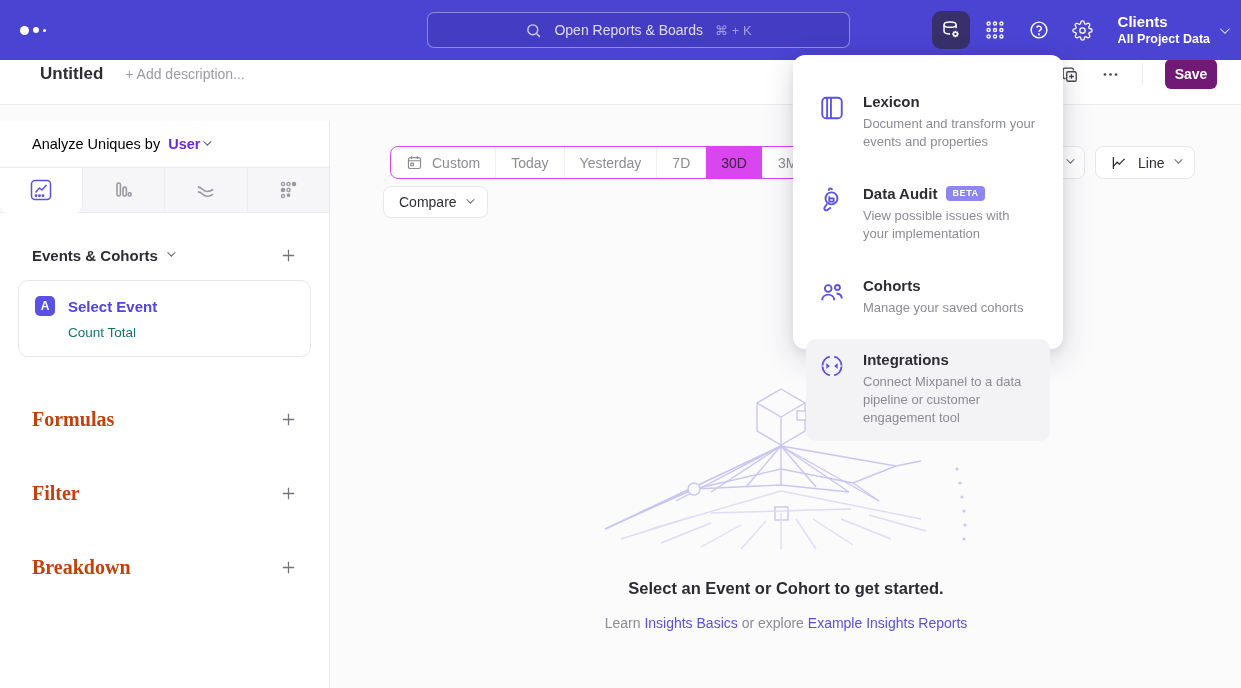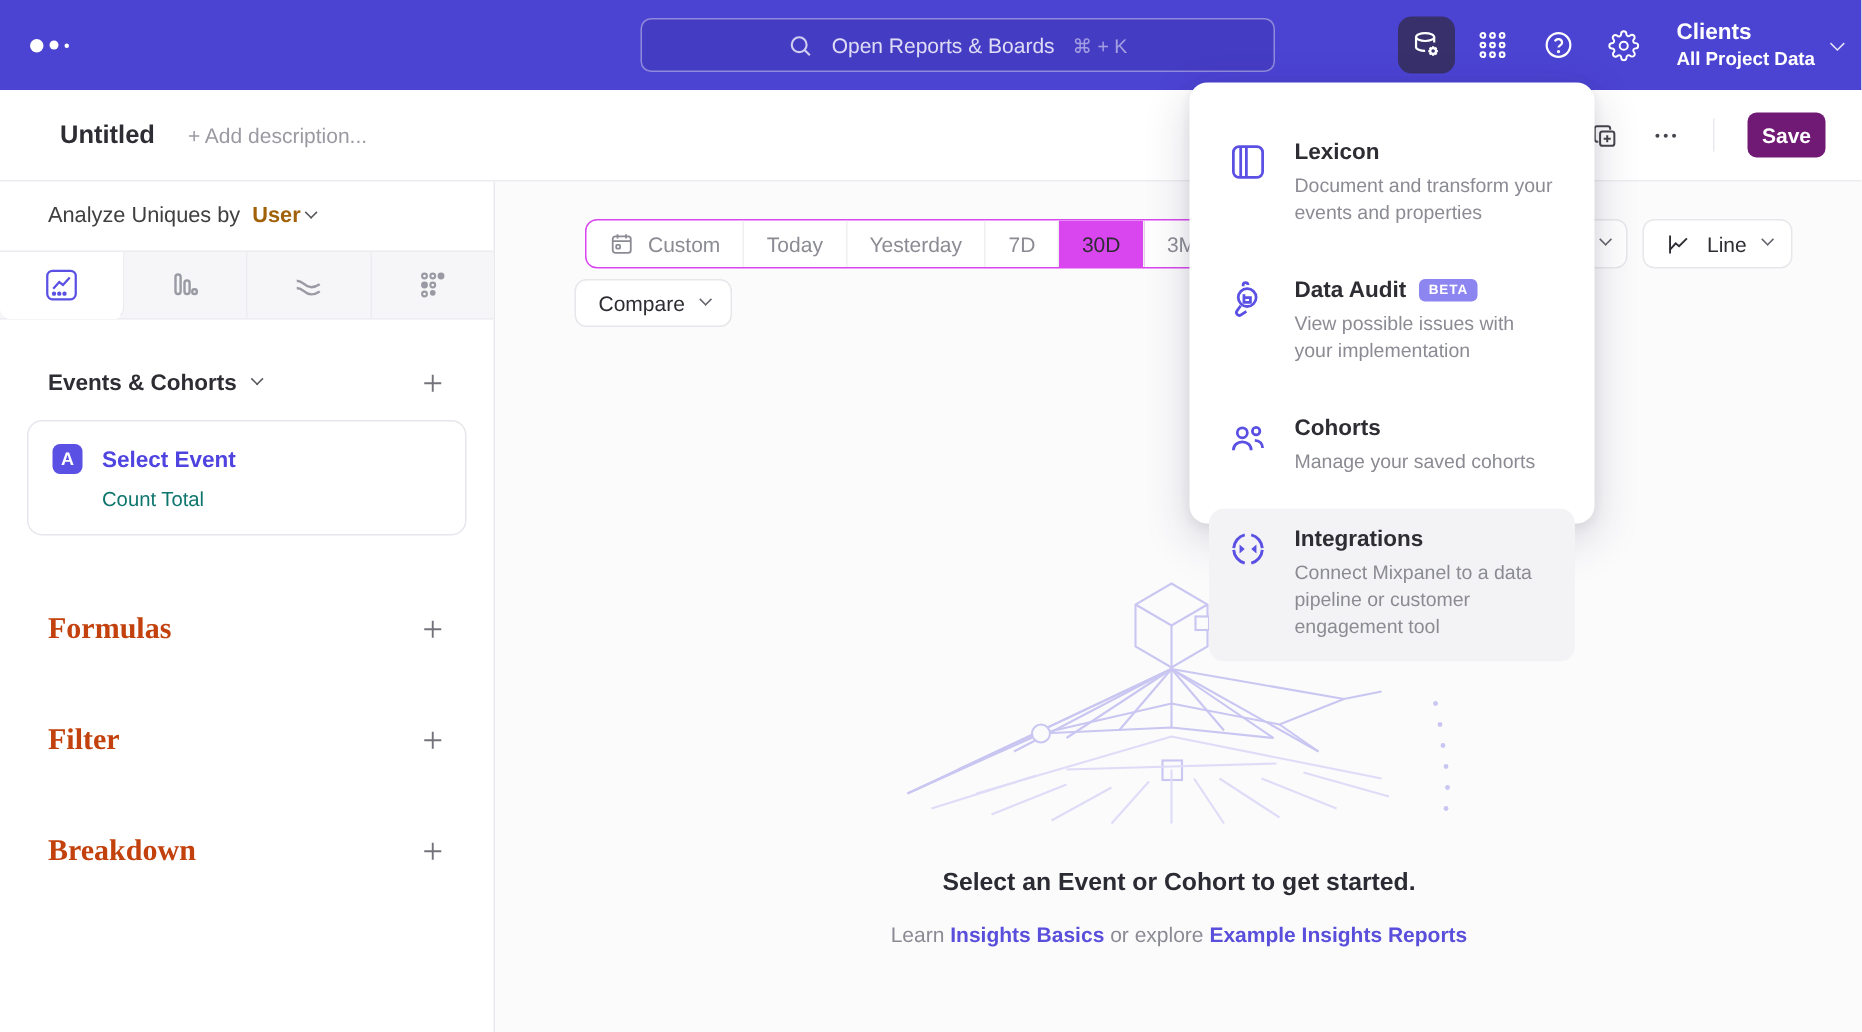--- a/index.html
+++ b/index.html
@@ -20,33 +20,33 @@
   .searchbar .kbd { color:rgba(255,255,255,.5); font-size:13px; }
   .nav-right { position:absolute; right:14px; top:0; height:60px; display:flex; align-items:center; gap:6px; }
   .iconbtn { width:38px; height:38px; border-radius:9px; display:flex; align-items:center; justify-content:center; color:#fff; cursor:pointer; }
   .iconbtn.active { background:#38306a; }
   .account { display:flex; align-items:center; gap:10px; margin-left:10px; cursor:pointer; color:#fff; }
   .account .name { font-size:15px; font-weight:700; line-height:1.2; }
   .account .proj { font-size:12.5px; font-weight:700; line-height:1.3; }
   .account .chev { color:rgba(255,255,255,.85); }
 
   
-  .rheader { position:absolute; top:60px; left:0; width:1241px; height:61px; background:#fff; border-bottom:1px solid #ececf0; display:flex; align-items:center; padding:0 24px 0 40px; z-index:10; }
+  .rheader { position:absolute; top:44px; left:0; width:1241px; height:61px; background:#fff; border-bottom:1px solid #ececf0; display:flex; align-items:center; padding:0 24px 0 40px; z-index:10; }
   .rtitle { font-size:17px; font-weight:700; color:#2d2d33; cursor:text; }
   .rdesc { font-size:14px; color:#9a9aa3; margin-left:22px; cursor:text; }
   .rheader-right { margin-left:auto; display:flex; align-items:center; gap:22px; }
   .hicon { color:#45454d; display:flex; cursor:pointer; }
   .vdiv { width:1px; height:22px; background:#e9e9ee; }
   .save-btn { width:52px; height:30px; border:none; border-radius:6px; background:#701a75; color:#fff; font-family:inherit; font-size:14px; font-weight:700; cursor:default; }
 
   
   .sidebar { position:absolute; top:121px; left:0; width:330px; bottom:0; background:#fff; border-right:1px solid #e9e9ed; z-index:5; }
   .analyze-row { height:46px; display:flex; align-items:center; padding:0 32px; gap:8px; font-size:14.5px; }
-  .analyze-row .lbl { color:#404040; }
-  .analyze-row .val { color:#a16207; font-weight:600; display:flex; align-items:center; gap:3px; cursor:pointer; }
+  .analyze-row .lbl { color:#000000; }
+  .analyze-row .val { color:#6d28d9; font-weight:600; display:flex; align-items:center; gap:3px; cursor:pointer; }
   .analyze-row .chev { width:6px; height:6px; border-width:1.6px; color:#55555c; margin-top:-2px; }
   .tabstrip { height:46px; display:flex; background:#f6f6f8; border-top:1px solid #ededf1; border-bottom:1px solid #ededf1; }
   .tab { flex:1; display:flex; align-items:center; justify-content:center; color:#9a9aa4; border-right:1px solid #ededf1; cursor:pointer; }
   .tab:last-child { border-right:none; }
   .tab.selected { background:#fff; color:#5a51e4; border-bottom:1px solid #fff; margin-bottom:-1px; border-radius:0 0 8px 8px; }
   .side-body { padding:0 32px; }
   .section-header { margin-top:34px; display:flex; align-items:center; justify-content:space-between; }
   .section-header .t { font-size:15px; font-weight:700; color:#2d2d33; display:flex; align-items:center; gap:9px; cursor:pointer; }
   .section-header .chev { width:6px; height:6px; border-width:1.6px; color:#55555c; margin-top:-3px; }
   .plus-btn { color:#73737b; display:flex; cursor:pointer; }
@@ -65,21 +65,21 @@
   .seg:last-child { border-right:none; }
   .seg.selected { background:#d946ef; color:#2d2d33; font-weight:400; }
   .compare-btn { position:absolute; left:52px; top:65px; height:32px; display:flex; align-items:center; gap:9px; padding:0 15px; background:#fff; border:1px solid #e7e7eb; border-radius:8px; font-size:14px; font-weight:500; color:#2d2d33; cursor:pointer;text-align:right; }
   .compare-btn .chev, .line-btn .chev, .interval-btn .chev { width:6px; height:6px; border-width:1.6px; color:#63636b; margin-top:-3px; }
   .interval-btn { position:absolute; left:654px; top:25px; width:100px; height:33px; background:#fff; border:1px solid #e7e7eb; border-radius:8px; display:flex; align-items:center; justify-content:flex-end; padding:0 12px; cursor:pointer; }
   .line-btn { position:absolute; left:764px; top:25px; height:33px; display:flex; align-items:center; gap:10px; padding:0 14px; background:#fff; border:1px solid #e7e7eb; border-radius:8px; font-size:14px; font-weight:500; color:#2d2d33; cursor:pointer; }
   .wireframe { position:absolute; left:260px; top:240px; }
   .empty-text { position:absolute; top:458px; left:0; right:0; text-align:center; }
   .empty-text h2 { font-size:16.5px; font-weight:700; color:#2b2b33; }
   .empty-links { margin-top:17px; font-size:14px; color:#8b8b94; }
-  .empty-links a { color:#5a4fdb; font-weight:700; text-decoration:none; cursor:pointer; }
+  .empty-links a { color:#5a4fdb; font-weight:400; text-decoration:none; cursor:pointer; }
 
   
   .panel { position:absolute; left:793px; top:55px; width:270px; height:294px; background:#fff; border-radius:12px; box-shadow:0 10px 30px rgba(40,40,70,.18), 0 2px 8px rgba(40,40,70,.08); z-index:100; padding:26px 0 20px; }
   .menu-item { margin:0 13px 8px; padding:12px 12px 14px; border-radius:10px; display:flex; gap:17px; cursor:pointer; }
   .menu-item.highlighted { background:#f3f3f5; }
   .mi-icon { width:28px; flex:0 0 28px; color:#5a51e4; display:flex; justify-content:center; padding-top:2px; }
   .mi-title { font-size:15px; font-weight:700; color:#2d2d33; display:flex; align-items:center; }
   .mi-desc { margin-top:5px; font-size:13px; line-height:1.38; color:#8b8b94; max-width:178px; }
   .beta-badge { display:inline-block; margin-left:9px; background:#8d85f0; color:#fff; font-size:9px; font-weight:700; letter-spacing:.6px; padding:2.5px 6px; border-radius:4px; }
 </style>

